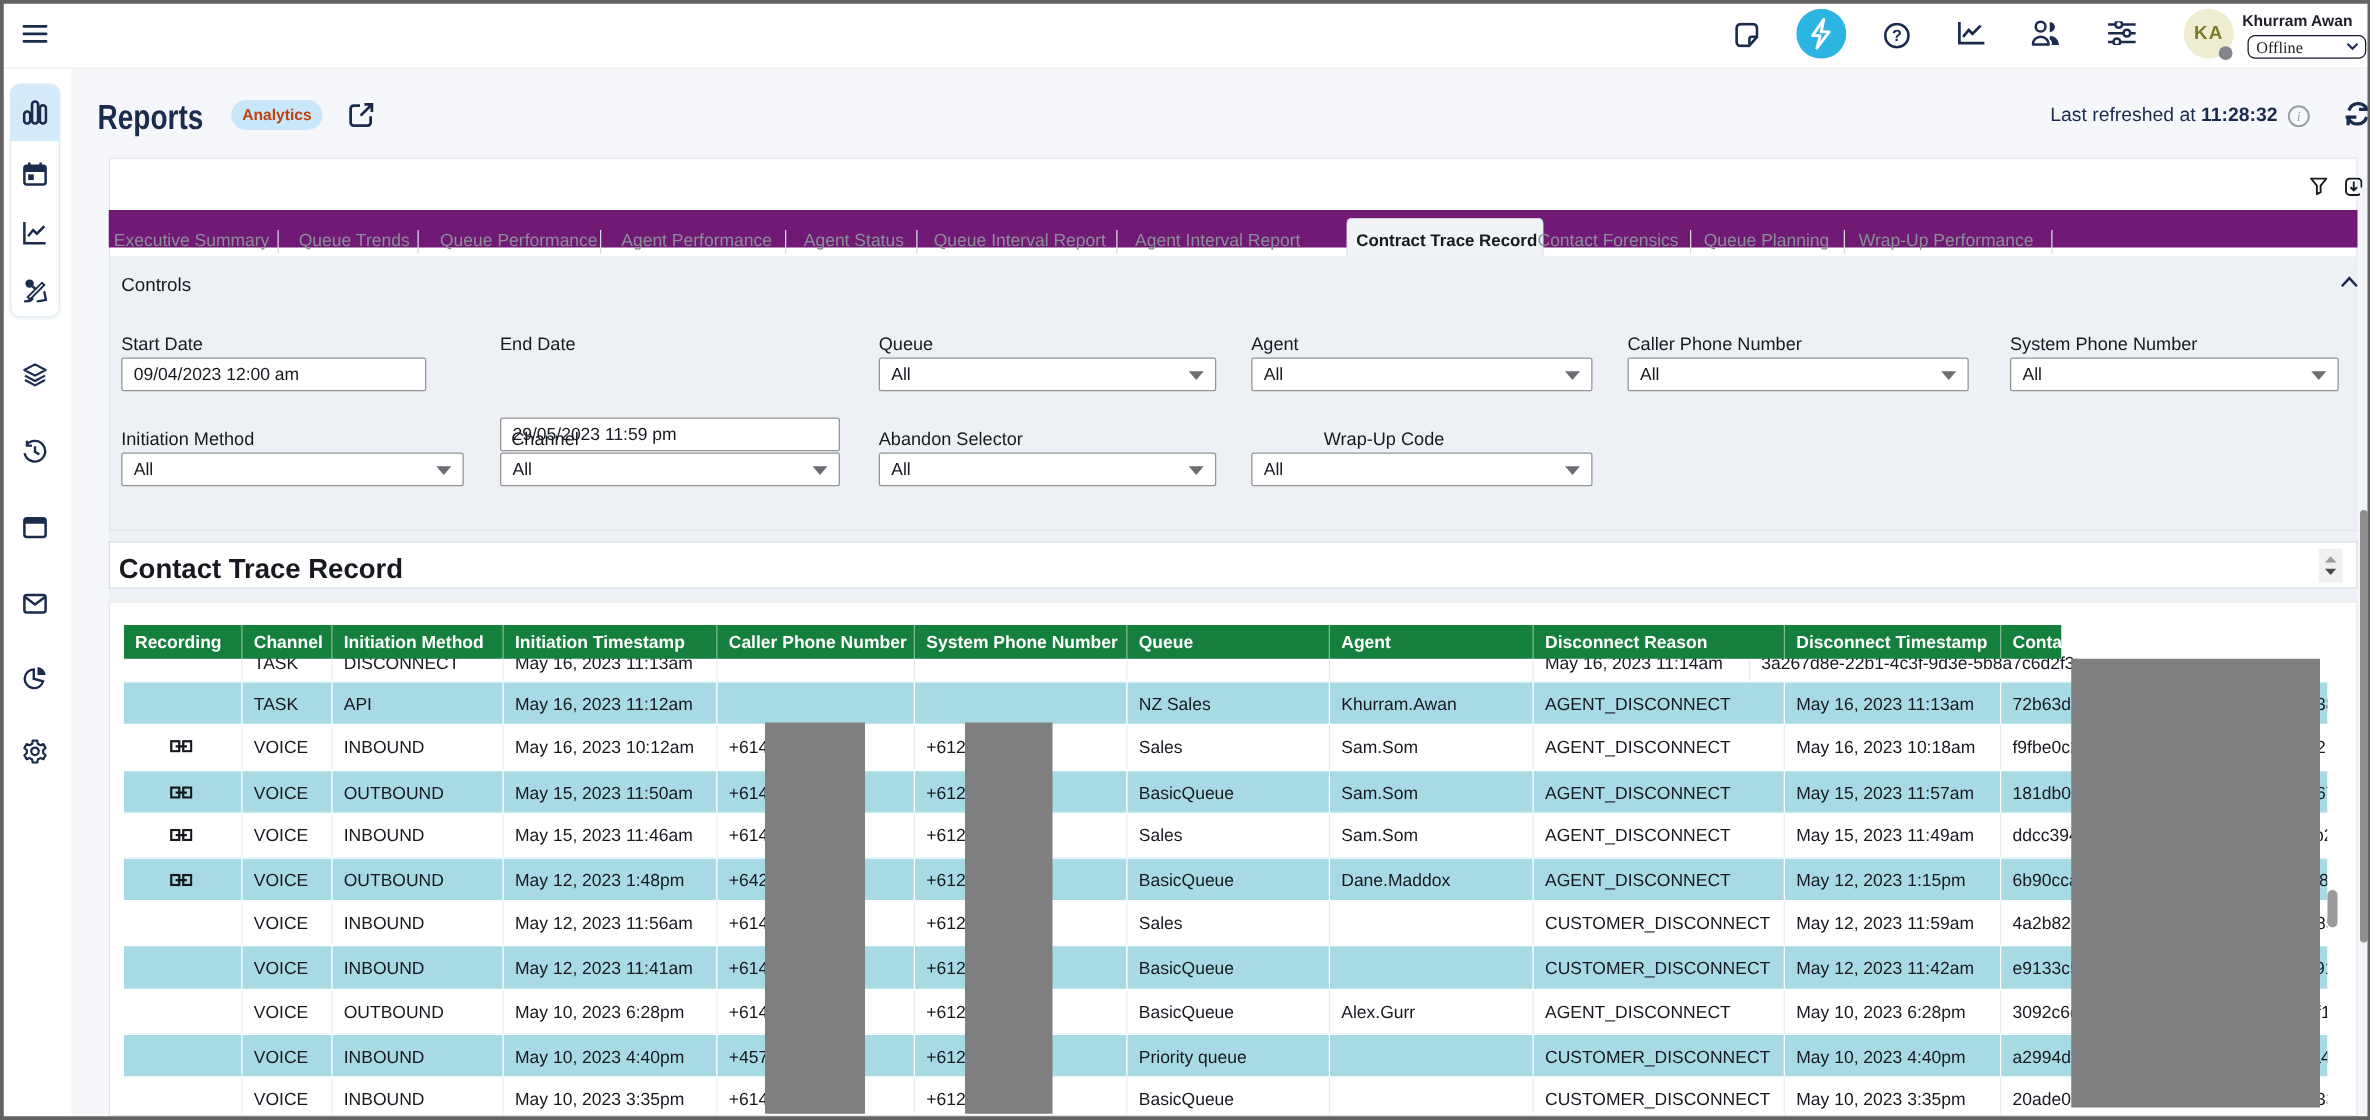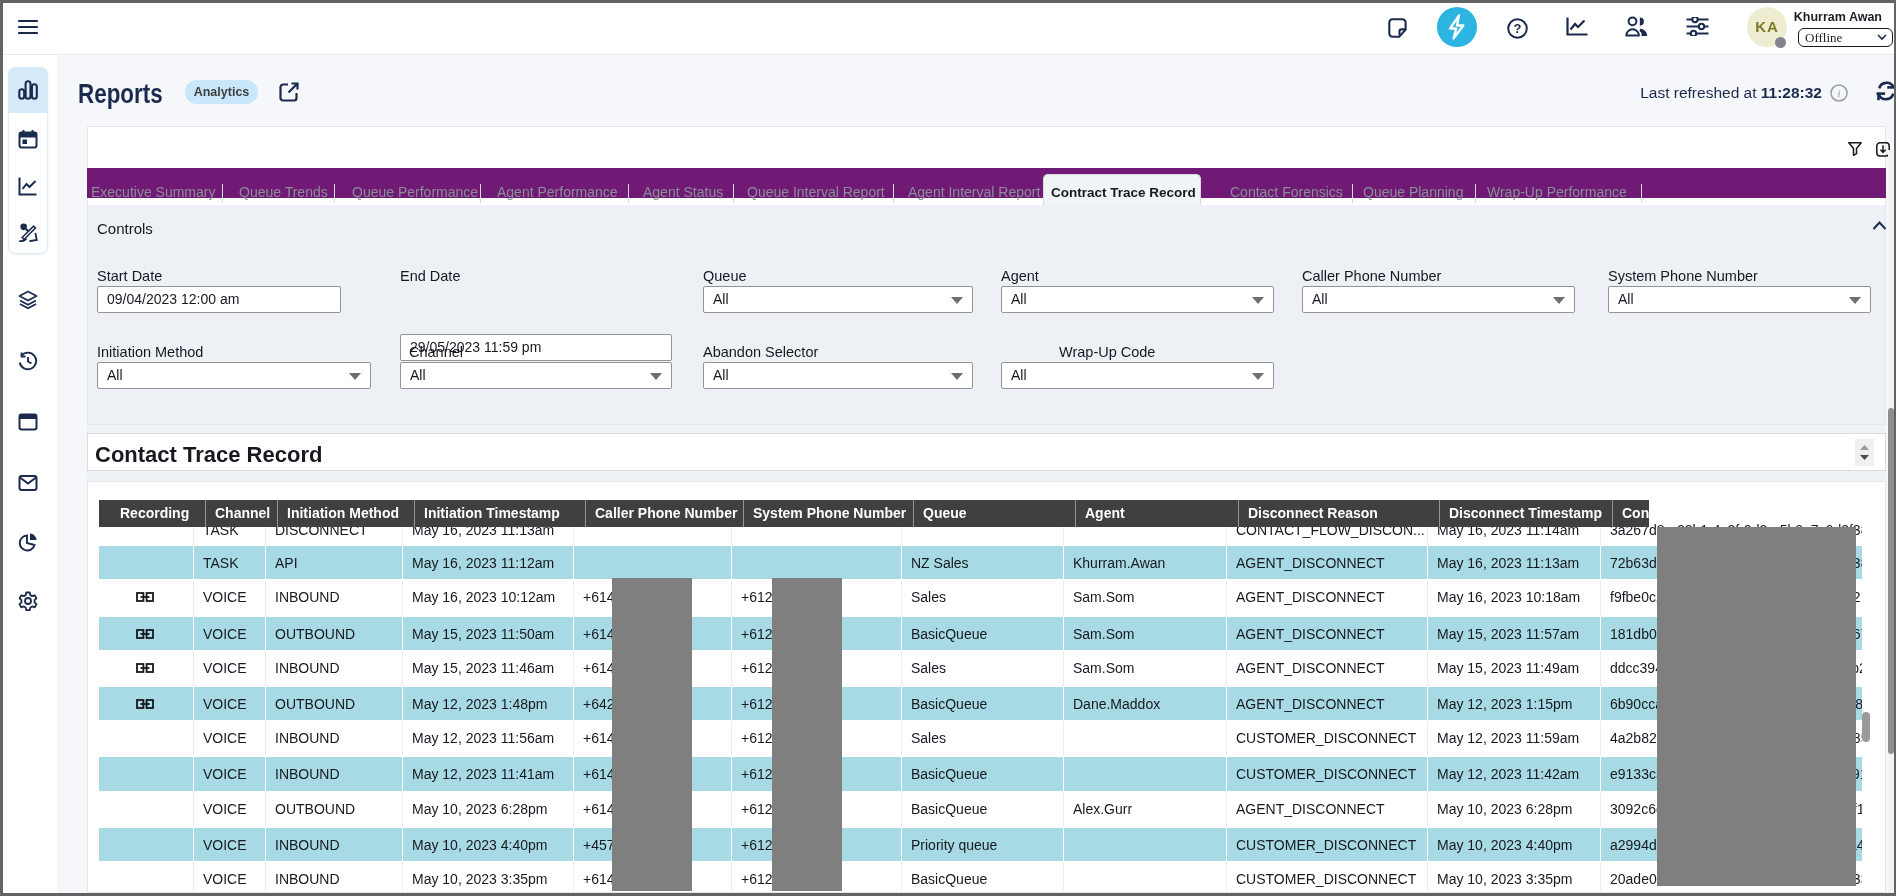--- a/index.html
+++ b/index.html
@@ -10,41 +10,41 @@
 #pagebg { left:3px; top:55px; width:1891px; height:838px; background:#f5f7fa; }
 
 #sidebar { left:3px; top:55px; width:54px; height:838px; background:#fff; }
 #sidegroup { left:8px; top:67px; width:40px; height:187px; background:#fff; border:1px solid #dcebf5; border-radius:8px; box-shadow:0 1px 3px rgba(0,40,80,0.08); }
 #sideactive { left:8px; top:67px; width:40px; height:46px; background:#d5eaf9; border-radius:8px 8px 0 0; }
 .sicon { position:absolute; left:18px; width:20px; height:20px; }
 
 #topbar { left:3px; top:3px; width:1891px; height:52px; background:#fff; border-bottom:1px solid #ebebeb; }
 
 #h-reports { left:78px; top:78px; font-size:28px; font-weight:bold; color:#1b2b4d; transform:scaleX(0.8); transform-origin:left center; white-space:nowrap; }
-#badge { left:185px; top:80px; width:73px; height:24px; background:#c8e7fa; border-radius:12px; color:#404040; font-size:12.5px; font-weight:bold; text-align:center; line-height:24px; }
+#badge { left:185px; top:80px; width:73px; height:24px; background:#c8e7fa; border-radius:12px; color:#c2410c; font-size:12.5px; font-weight:bold; text-align:center; line-height:24px; }
 
 #card1 { left:87px; top:126px; width:1799px; height:299px; background:#fff; border:1px solid #e3e7ec; }
 #tabsrow { left:87px; top:168px; width:1799px; height:30px; background:#701a75; }
 .tab { position:absolute; top:16px; font-size:14px; color:#8a8f98; white-space:nowrap; }
 .tsep { position:absolute; top:16px; width:1px; height:19px; background:#d8dce0; }
-#activetab { position:absolute; left:956px; top:6px; width:158px; height:31px; background:#f1f4f7; border:1px solid #d7dbe0; border-bottom:none; border-radius:5px 5px 0 0; }
+#activetab { position:absolute; left:990px; top:6px; width:158px; height:31px; background:#f1f4f7; border:1px solid #d7dbe0; border-bottom:none; border-radius:5px 5px 0 0; }
 #activetab span { position:absolute; left:7px; top:10px; font-size:13.5px; font-weight:bold; color:#16191f; white-space:nowrap; }
 #controls { left:88px; top:205px; width:1797px; height:219px; background:#edf1f6; }
 #ctl-label { left:97px; top:220px; font-size:15px; color:#16191f; }
 .flabel { position:absolute; font-size:14.5px; color:#16191f; white-space:nowrap; }
 .finput { position:absolute; height:27px; background:#fff; border:1px solid #949494; border-radius:2px; font-size:14px; color:#16191f; line-height:25px; padding-left:9px; }
 .caret { position:absolute; right:9px; top:10px; width:0; height:0; border-left:6px solid transparent; border-right:6px solid transparent; border-top:7px solid #6b6e73; }
 
 #card2 { left:87px; top:433px; width:1799px; height:38px; background:#fff; border:1px solid #d8dce1; }
 #ctr-title { left:95px; top:442px; font-size:22px; font-weight:bold; color:#16191f; }
 #spinner { left:1855px; top:439px; width:19px; height:27px; background:#f0f0f0; }
 
 #card3 { left:87px; top:481px; width:1799px; height:412px; background:#fff; border:1px solid #e3e7ec; }
 #tablewrap { left:99px; top:500px; width:1763px; height:391px; overflow:hidden; }
-#thead { position:absolute; left:0; top:0; width:1550px; height:27px; background:#404040; z-index:5; display:flex;padding-left:12px; }
+#thead { position:absolute; left:0; top:0; width:1550px; height:27px; background:#15803d; z-index:5; display:flex; }
 #thead .hc { color:#fff; font-weight:bold; font-size:14px; line-height:27px; padding-left:9px; border-left:1px solid rgba(255,255,255,0.45); overflow:hidden; white-space:nowrap; flex:none; }
 #thead .hc:first-child { border-left:none; }
 .row { position:absolute; left:0; width:1763px; height:35.2px; display:flex; }
 .row .c { flex:none; font-size:14px; line-height:35.2px; padding-left:9px; white-space:nowrap; overflow:hidden; }
 .rw { background:#fff; }
 .rb { background:#a8dae5; border-top:1px solid #fff; border-bottom:1px solid #fff; }
 .rw .c { border-left:1px solid #e9edf0; }
 .row0 .c { line-height:41px; }
 .rb .c { border-left:1px solid #fff; }
 .row .c:first-child { border-left:none; }
@@ -281,21 +281,20 @@
   </div>
   <div class="row rw row0" style="top:10px">
     <div class="c w0"></div>
       <div class="c w1">TASK</div>
       <div class="c w2">DISCONNECT</div>
       <div class="c w3">May 16, 2023 11:13am</div>
       <div class="c w4"></div>
       <div class="c w5"></div>
       <div class="c w6"></div>
       <div class="c w7"></div>
-      <div class="c w8">CONTACT_FLOW_DISCON...</div>
       <div class="c w9">May 16, 2023 11:14am</div>
       <div class="c w10">3a267d8e-22b1-4c3f-9d3e-5b8a7c6d2f38</div>
   </div>
   <div class="row rb" style="top:45.2px">
     <div class="c w0"></div>
       <div class="c w1">TASK</div>
       <div class="c w2">API</div>
       <div class="c w3">May 16, 2023 11:12am</div>
       <div class="c w4"></div>
       <div class="c w5"></div>

